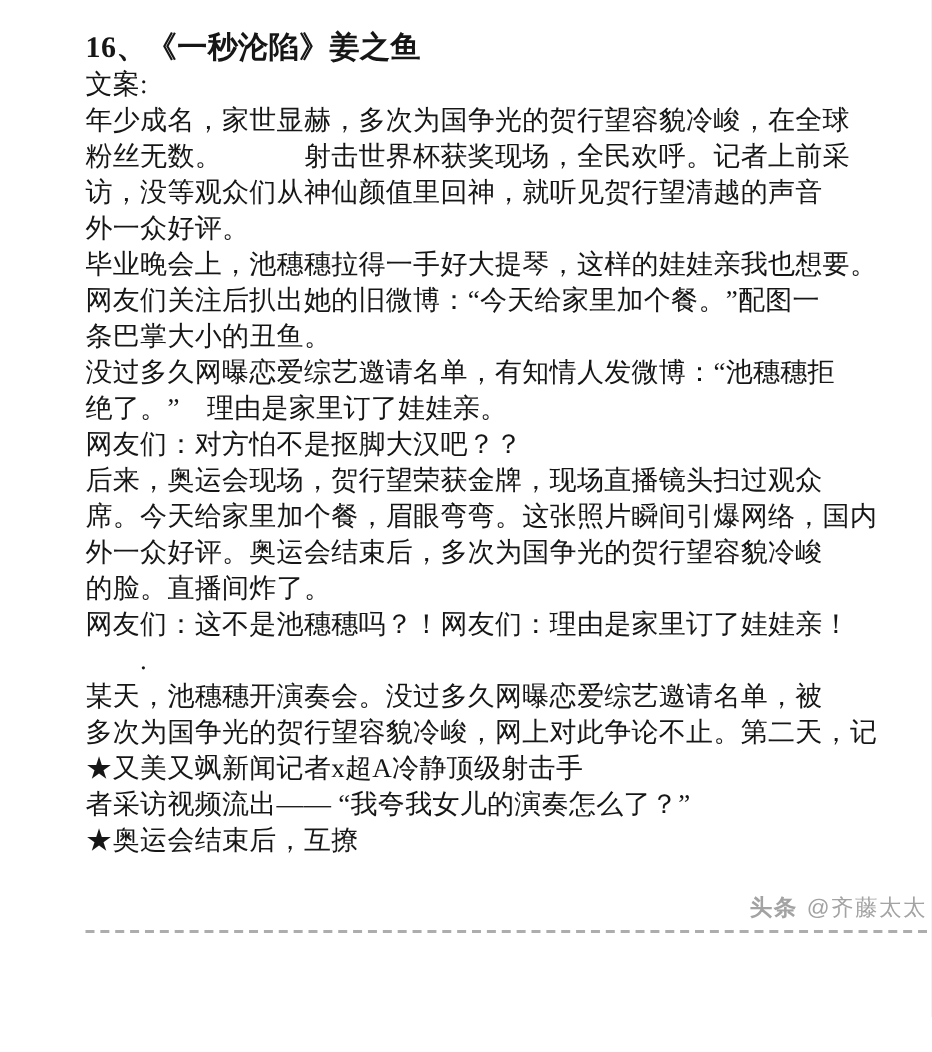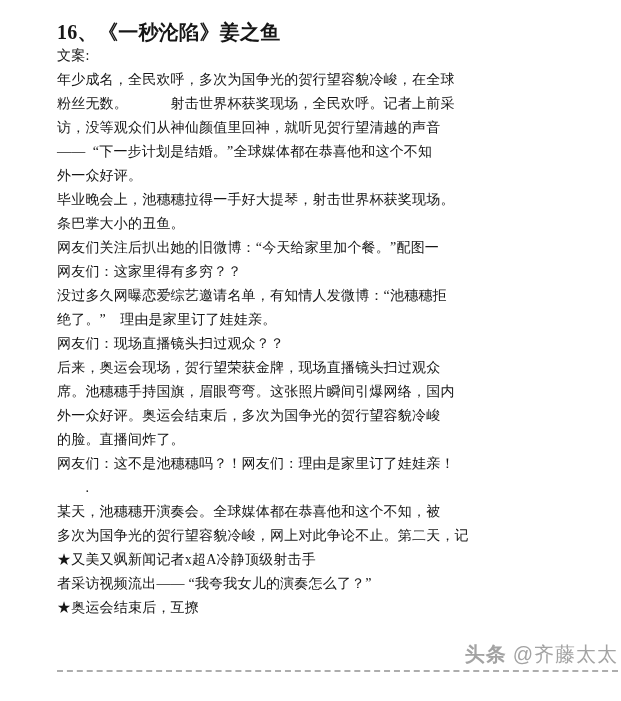--- a/index.html
+++ b/index.html
@@ -19,73 +19,71 @@
   }
   .doc-title {
     font-size: 20px;
     line-height: 24px;
     font-weight: bold;
     letter-spacing: 0.3px;
     white-space: pre;
   }
   .section-label,
   .line {
-    font-size: 14px;
+    font-size: 18px;
     line-height: 24px;
     letter-spacing: 0.2px;
     white-space: pre;
   }
   .line:empty::before { content: "\00a0"; }
   .footer-row {
     margin-top: 22px;
     width: 561px;          
     text-align: right;
     line-height: 24px;
   }
   .watermark {
     font-family: "Liberation Sans", "DejaVu Sans", sans-serif;
-    font-size: 20px;
+    font-size: 15px;
     color: var(--wm, #a3a3a3);
     letter-spacing: 1px;
   }
   .watermark .brand { font-weight: bold; margin-right: 6px; }
   .divider {
     margin-top: 2px;
     width: 561px;          
     height: 0;
     border-top: 2px dashed var(--dv, #adadad);
   }
 </style>
 </head>
 <body>
 
 <div class="page">
   <div class="content">
     <h1 class="doc-title">16、《一秒沦陷》姜之鱼</h1>
     <div class="section-label">文案:</div>
     <div>
-        <div class="line">年少成名，全民欢呼，多次为国争光的贺行望容貌冷峻，在全球</div>
+        <div class="line">年少成名，家世显赫，多次为国争光的贺行望容貌冷峻，在全球</div>
         <div class="line">粉丝无数。　　　射击世界杯获奖现场，全民欢呼。记者上前采</div>
         <div class="line">访，没等观众们从神仙颜值里回神，就听见贺行望清越的声音</div>
-        <div class="line">——  “下一步计划是结婚。”全球媒体都在恭喜他和这个不知</div>
         <div class="line">外一众好评。</div>
-        <div class="line">毕业晚会上，池穗穗拉得一手好大提琴，射击世界杯获奖现场。</div>
+        <div class="line">毕业晚会上，池穗穗拉得一手好大提琴，这样的娃娃亲我也想要。</div>
+        <div class="line">网友们关注后扒出她的旧微博：“今天给家里加个餐。”配图一</div>
         <div class="line">条巴掌大小的丑鱼。</div>
-        <div class="line">网友们关注后扒出她的旧微博：“今天给家里加个餐。”配图一</div>
-        <div class="line">网友们：这家里得有多穷？？</div>
         <div class="line">没过多久网曝恋爱综艺邀请名单，有知情人发微博：“池穗穗拒</div>
         <div class="line">绝了。”　理由是家里订了娃娃亲。</div>
-        <div class="line">网友们：现场直播镜头扫过观众？？</div>
+        <div class="line">网友们：对方怕不是抠脚大汉吧？？</div>
         <div class="line">后来，奥运会现场，贺行望荣获金牌，现场直播镜头扫过观众</div>
-        <div class="line">席。池穗穗手持国旗，眉眼弯弯。这张照片瞬间引爆网络，国内</div>
+        <div class="line">席。今天给家里加个餐，眉眼弯弯。这张照片瞬间引爆网络，国内</div>
         <div class="line">外一众好评。奥运会结束后，多次为国争光的贺行望容貌冷峻</div>
         <div class="line">的脸。直播间炸了。</div>
         <div class="line">网友们：这不是池穗穗吗？！网友们：理由是家里订了娃娃亲！</div>
         <div class="line">　　.</div>
-        <div class="line">某天，池穗穗开演奏会。全球媒体都在恭喜他和这个不知，被</div>
+        <div class="line">某天，池穗穗开演奏会。没过多久网曝恋爱综艺邀请名单，被</div>
         <div class="line">多次为国争光的贺行望容貌冷峻，网上对此争论不止。第二天，记</div>
         <div class="line">★又美又飒新闻记者x超A冷静顶级射击手</div>
         <div class="line">者采访视频流出—— “我夸我女儿的演奏怎么了？”</div>
         <div class="line">★奥运会结束后，互撩</div>
       </div>
 
     <div class="footer-row">
       <span class="watermark">
         <span class="brand">头条</span><span>@齐藤太太</span>
       </span>

